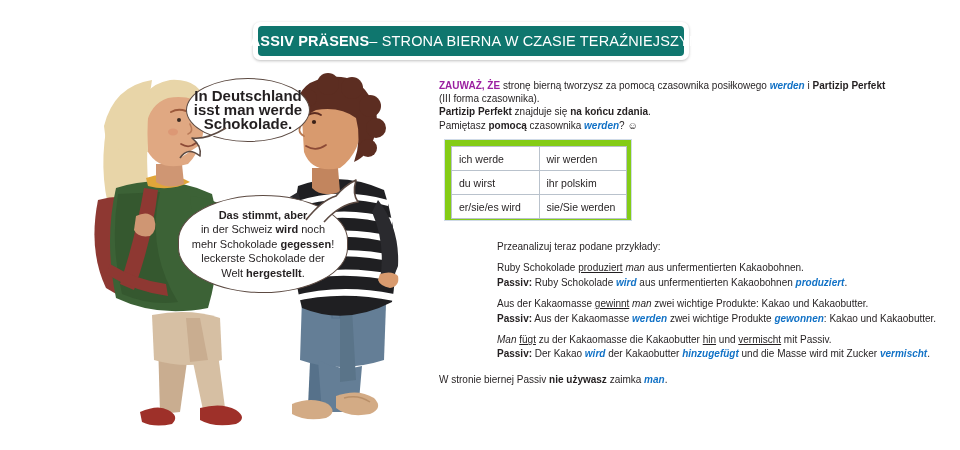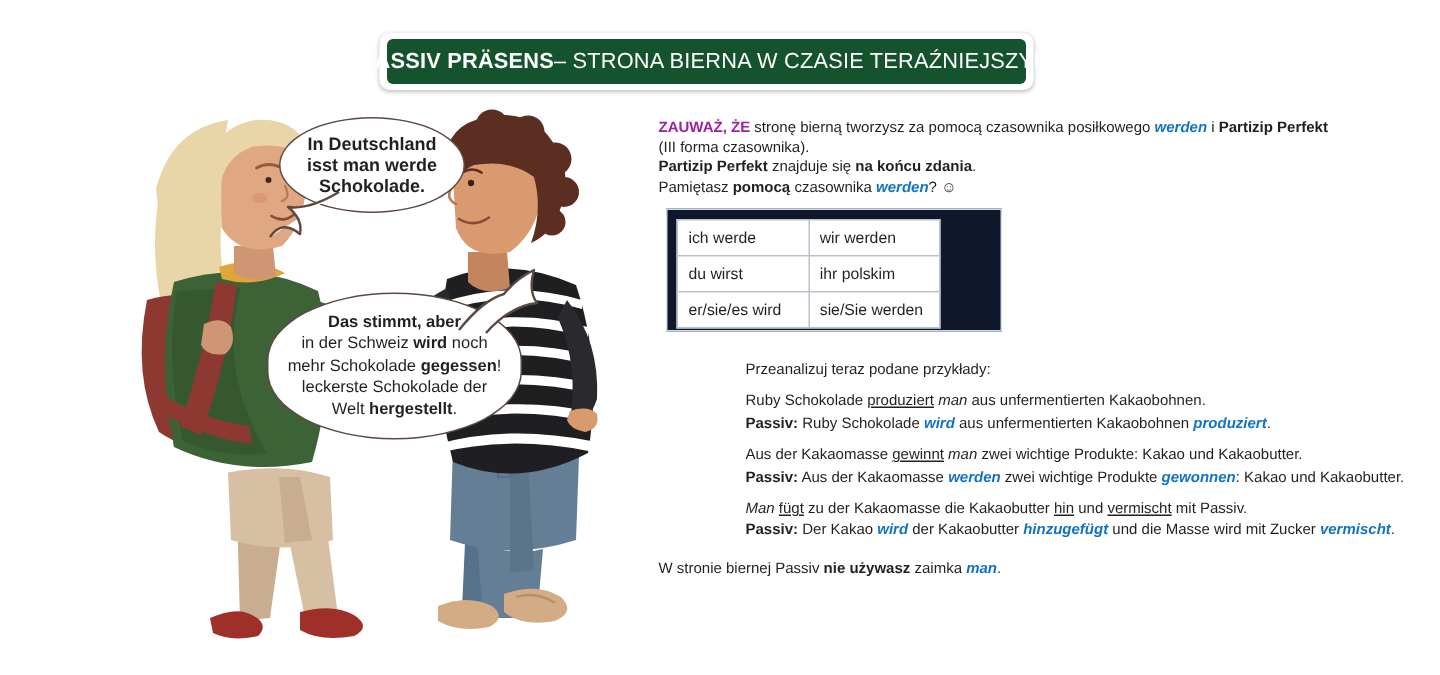--- a/index.html
+++ b/index.html
@@ -26,21 +26,21 @@
     background: #ffffff;
     border-radius: 7px;
     box-shadow: 0 1px 3px rgba(0,0,0,0.25);
   }
   .title-bar {
     position: absolute;
     left: 5px;
     top: 4px;
     right: 5px;
     bottom: 4px;
-    background: #14532d;
+    background: #0f766e;
     border-radius: 4px;
     display: flex;
     align-items: center;
     justify-content: center;
     color: #ffffff;
     font-size: 14.5px;
     letter-spacing: 0.15px;
     white-space: nowrap;
   }
   .title-bar .strong { font-weight: bold; }
@@ -61,23 +61,23 @@
   #note-block { left: 439px; top: 79px; width: 510px; }
   #examples-block { left: 464px; top: 240px; width: 480px; line-height: 14.4px; margin-left: 33px; }
   #summary-block { left: 439px; top: 373px; width: 510px; line-height: 14.4px; }
   .ex-gap { height: 7px; }
 
   
   .table-frame {
     position: absolute;
     left: 444px;
     top: 139px;
-    width: 224px;
+    width: 188px;
     height: 82px;
-    background: #0f172a;
+    background: #84cc16;
     border: 1px solid #cfdae7;
     box-sizing: border-box;
   }
   .conj-table {
     position: absolute;
     left: 6px;
     top: 6px;
     width: 176px;
     border-collapse: collapse;
     background: #ffffff;
@@ -101,21 +101,21 @@
     align-items: center;
     justify-content: center;
     text-align: center;
     color: #231f20;
     z-index: 40;
   }
   #bubble-1 {
     left: 186px; top: 78px;
     width: 122px; height: 62px;
     border-radius: 50% / 50%;
-    font-size: 12px;
+    font-size: 15px;
     line-height: 14px;
     font-weight: bold;
   }
   #bubble-2 {
     left: 178px; top: 195px;
     width: 168px; height: 96px;
     border-radius: 50% / 46%;
     font-size: 11px;
     line-height: 14.5px;
   }

